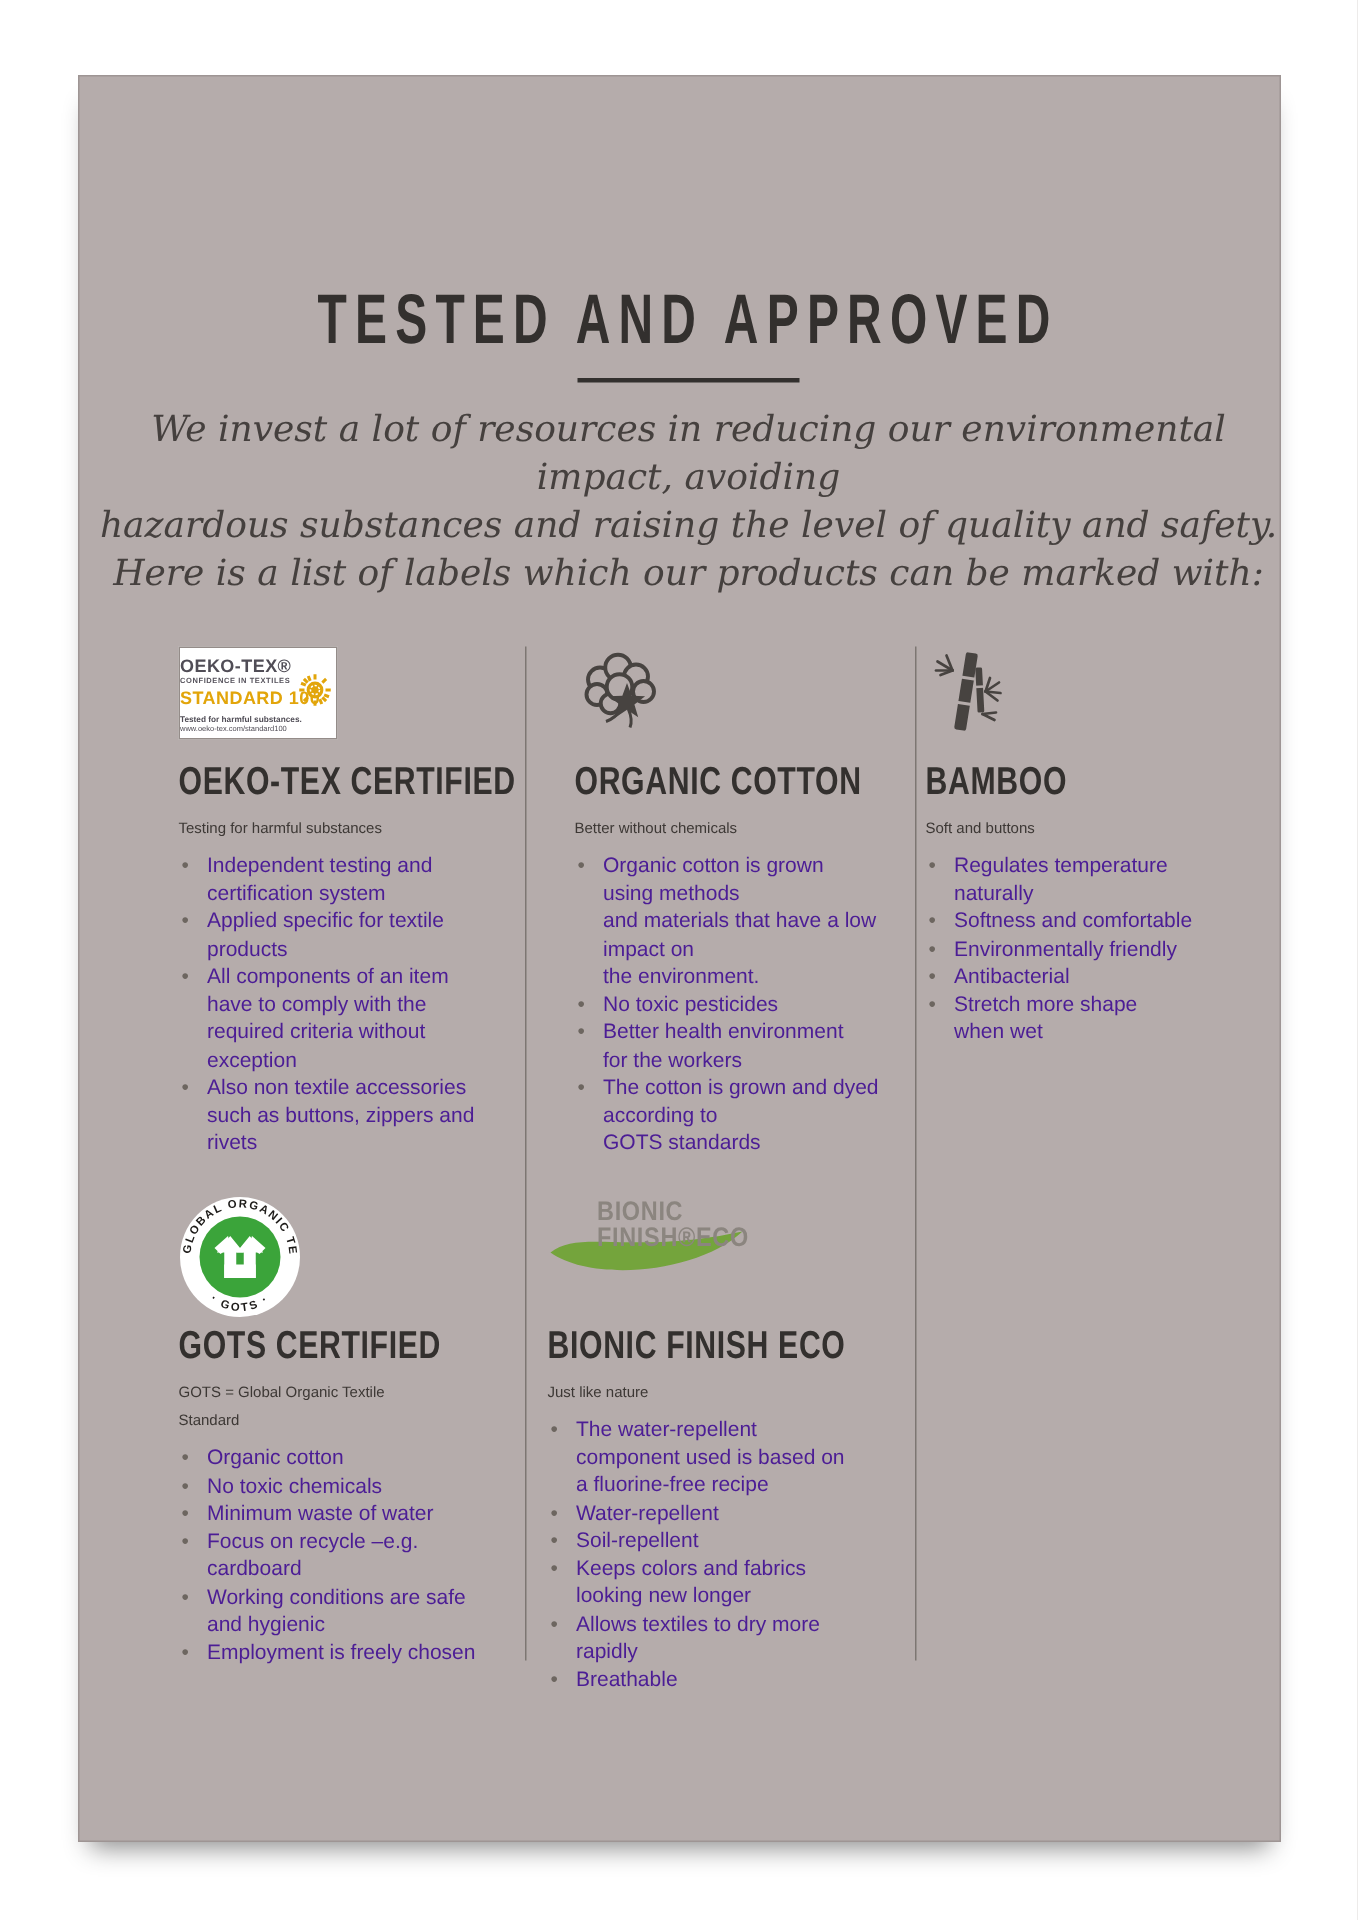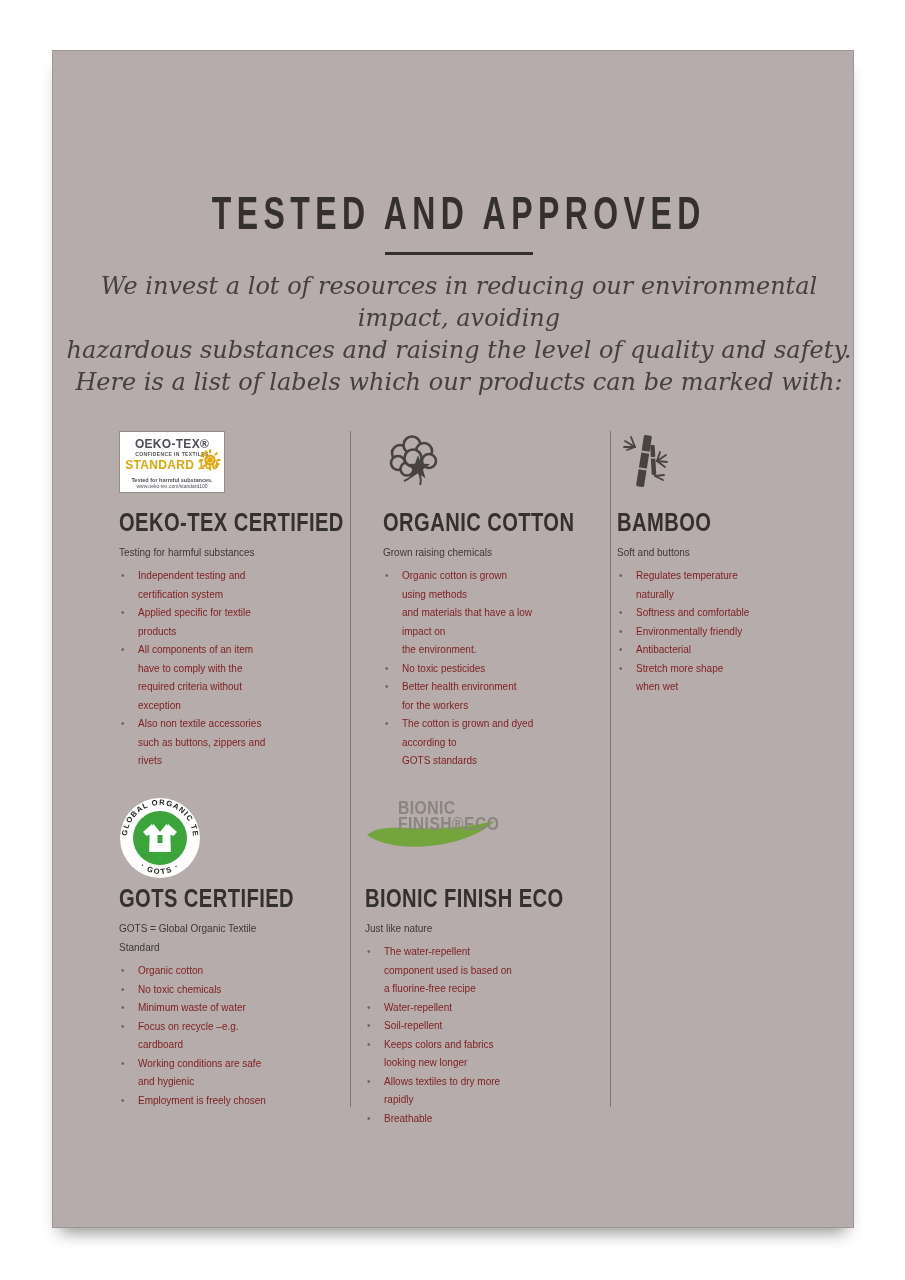--- a/index.html
+++ b/index.html
@@ -37,28 +37,28 @@
     display:inline-block; font-weight:700; font-size:24px; line-height:26px;
     color:#33302e; letter-spacing:0.5px; white-space:nowrap;
     transform:scale(0.84,1.08); transform-origin:left bottom;
   }
   .sec-sub {
     margin-top:7px; font-weight:400; font-size:10px; line-height:19px;
     color:#3d3835; white-space:pre-line;
   }
   .bullets { margin-top:5px; list-style:none; }
   .bullets li {
-    position:relative; padding-left:19px; font-size:10px; line-height:18.5px;
-    color:#7f1d1d; white-space:pre-line;
+    position:relative; padding-left:19px; font-size:14px; line-height:18.5px;
+    color:#4c1d95; white-space:pre-line;
   }
   .bullets li::before { content:"\2022"; position:absolute; left:2px; top:0; color:#6d6660; }
   
   .oeko-box {
     position:relative; width:106px; height:62px; background:#ffffff;
-    border:1px solid #948c89; padding-top:5px; text-align:center;
+    border:1px solid #948c89; padding-top:5px; 
   }
   .oeko-brand { font-size:12px; font-weight:700; color:#504d56; letter-spacing:0.3px; }
   .oeko-conf  { font-size:5px;  font-weight:700; color:#55525b; letter-spacing:0.4px; }
   .oeko-std   { font-size:12px; font-weight:700; color:#e2a50a; letter-spacing:0.3px; margin-top:1px; }
   .oeko-tiny1 { font-size:5.5px; font-weight:700; color:#4f4c55; margin-top:5px; }
   .oeko-tiny2 { font-size:5px; color:#4f4c55; }
   .oeko-sun   { position:absolute; right:3px; top:17px; }
   
   .bionic-logo { position:relative; width:135px; height:68px; }
   .bionic-swoosh { position:absolute; left:0; top:16px; }
@@ -140,21 +140,21 @@
           <circle cx="30" cy="27" r="8.5"></circle>
         </g>
         <g stroke="#474340" stroke-width="2" fill="none">
           <path d="M33 40 q-6 8 -12 10"></path>
           <path d="M36 42 q3 7 1 12"></path>
         </g>
         <polygon fill="#474340" transform="translate(35,37) scale(1.15)" points="0,-11 2.7,-3.6 10.5,-3.4 4.3,1.4 6.5,8.9 0,4.5 -6.5,8.9 -4.3,1.4 -10.5,-3.4 -2.7,-3.6"></polygon>
       </svg>
     </div>
     <div class="sec-heading">ORGANIC COTTON</div>
-    <div class="sec-sub">Grown raising chemicals</div>
+    <div class="sec-sub">Better without chemicals</div>
     <ul class="bullets">
       <li>Organic cotton is grown
 using methods
 and materials that have a low
 impact on
 the environment.</li>
       <li>No toxic pesticides</li>
       <li>Better health environment
 for the workers</li>
       <li>The cotton is grown and dyed

